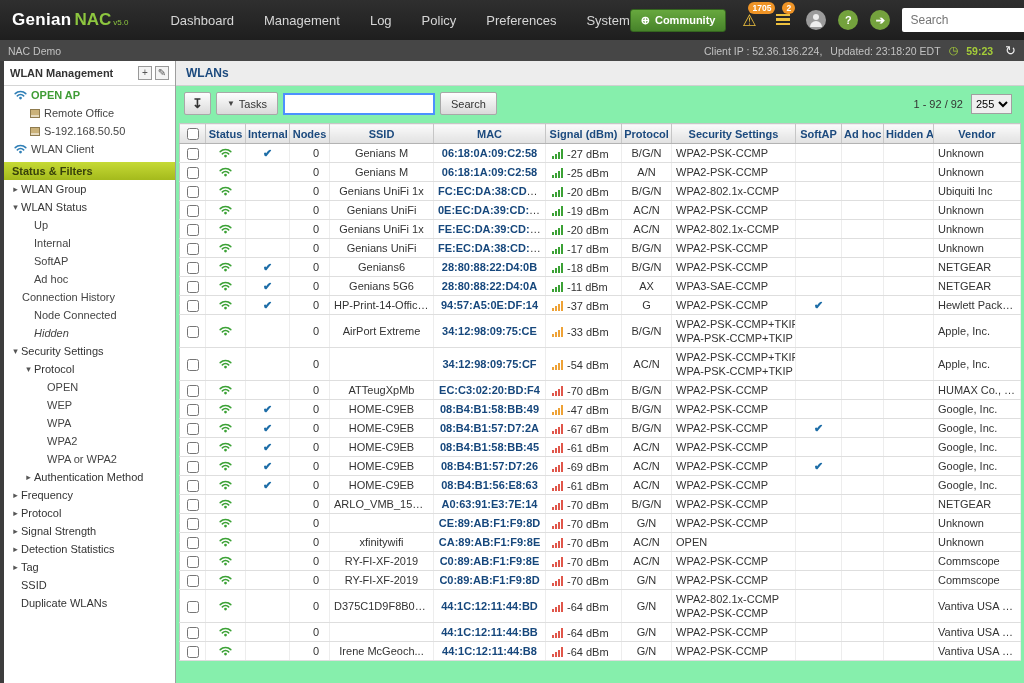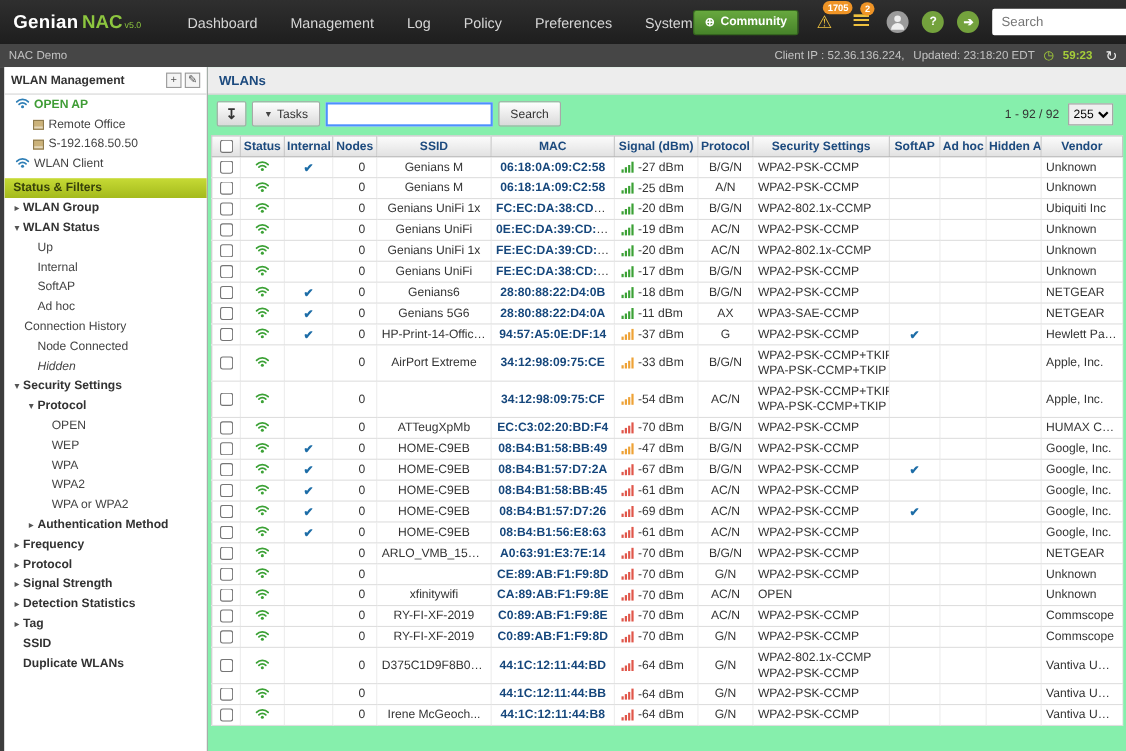--- a/index.html
+++ b/index.html
@@ -34,32 +34,32 @@
   
   .subbar { height:21px; background:#464646; display:flex; align-items:center; justify-content:space-between; padding:0 8px; font-size:10.5px; color:#c2c2c2; flex-shrink:0; }
   .sub-right { display:flex; align-items:center; gap:8px; }
   .clock-icon { color:#a5cd39; font-size:11px; }
   .timer { color:#a5cd39; font-weight:bold; }
   .refresh { color:#eee; font-size:13px; cursor:pointer; margin-left:4px; }
 
   
   .content { display:flex; flex:1; overflow:hidden; }
   .leftstrip { width:4px; background:#3d3d3d; flex-shrink:0; }
-  .sidebar { width:185px; background:#fff; border-right:1px solid #9e9e9e; font-size:11px; overflow:hidden; flex-shrink:0; }
+  .sidebar { width:172px; background:#fff; border-right:1px solid #9e9e9e; font-size:11px; overflow:hidden; flex-shrink:0; }
   .sb-header { display:flex; align-items:center; padding:5px 6px; border-bottom:1px solid #d5d5d5; }
   .sb-title { font-weight:bold; color:#333; flex:1; }
   .sb-btn { width:14px; height:14px; border:1px solid #999; background:#f4f4f4; font-size:10px; line-height:12px; text-align:center; color:#555; margin-left:3px; cursor:pointer; }
   .tree-item { display:flex; align-items:center; height:18px; cursor:pointer; color:#444; }
   .tree-item.sel .tree-label { color:#3f9c35; font-weight:bold; }
   .tree-label { margin-left:4px; }
   .bld { display:inline-block; width:10px; height:9px; background:#cbb27a; border:1px solid #8f7b4e; box-shadow:inset 0 -2px 0 rgba(255,255,255,.5); }
   .filters-header { background:linear-gradient(#c6da35,#a4ba1c); color:#37410a; font-weight:bold; padding:3px 8px; margin-top:4px; }
   .filter-item { display:flex; align-items:center; height:18px; cursor:pointer; color:#444; }
   .filter-item .arrow { width:11px; font-size:9px; color:#555; text-align:center; }
-  .filter-item.hdr .filter-label { font-weight:bold; color:#333; }
+  .filter-item.hdr .filter-label { font-weight:normal; color:#333; }
 
   
   .main { flex:1; background:#86efac; overflow:hidden; display:flex; flex-direction:column; }
   .page-title { padding:5px 10px; font-weight:bold; font-size:12px; color:#1c4a7e; background:#ededed; border-bottom:1px solid #d0d0d0; }
   .toolbar { display:flex; align-items:center; gap:5px; padding:6px 8px; }
   .tb-btn { background:linear-gradient(#fefefe,#dadada); border:1px solid #a8a8a8; border-radius:2px; font-size:11px; color:#333; padding:3px 10px; height:23px; cursor:pointer; font-family:inherit; display:inline-flex; align-items:center; gap:4px; }
   .icon-btn { padding:3px 7px; font-size:13px; font-weight:bold; }
   .caret { font-size:8px; color:#444; }
   .filter-input { height:22px; width:152px; border:2px solid #4d90fe; font-size:11px; padding:0 4px; font-family:inherit; outline:none; }
   .pag { margin-left:auto; display:flex; align-items:center; gap:8px; font-size:11px; color:#333; padding-right:4px; }

